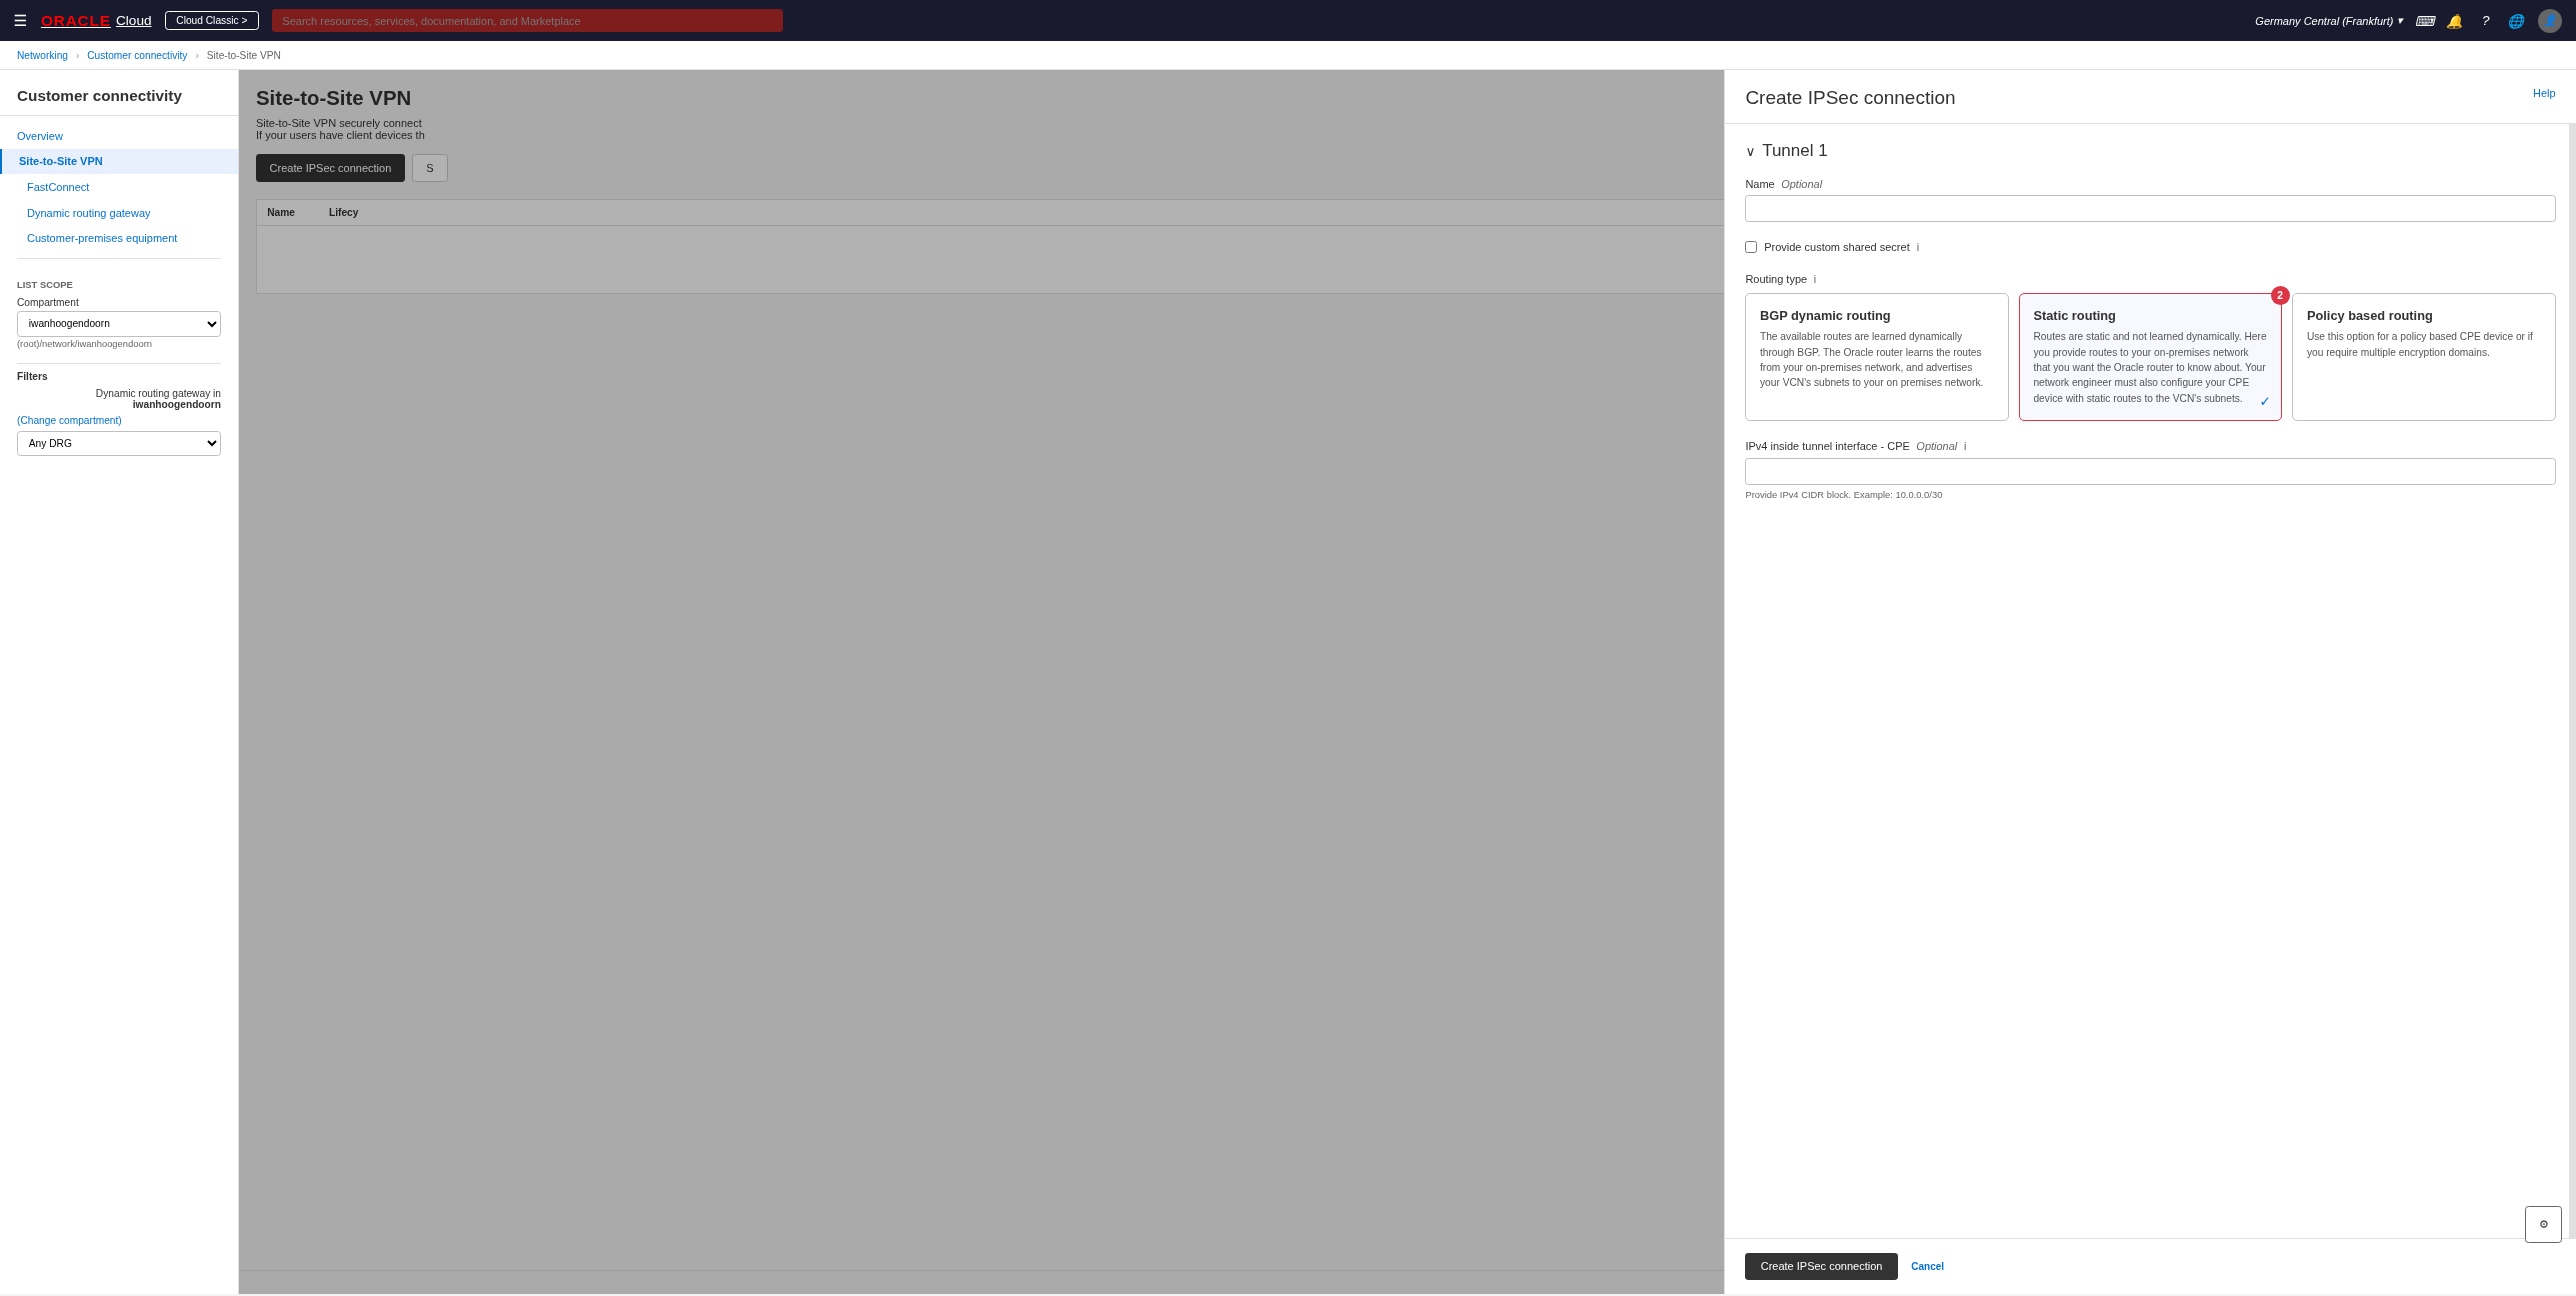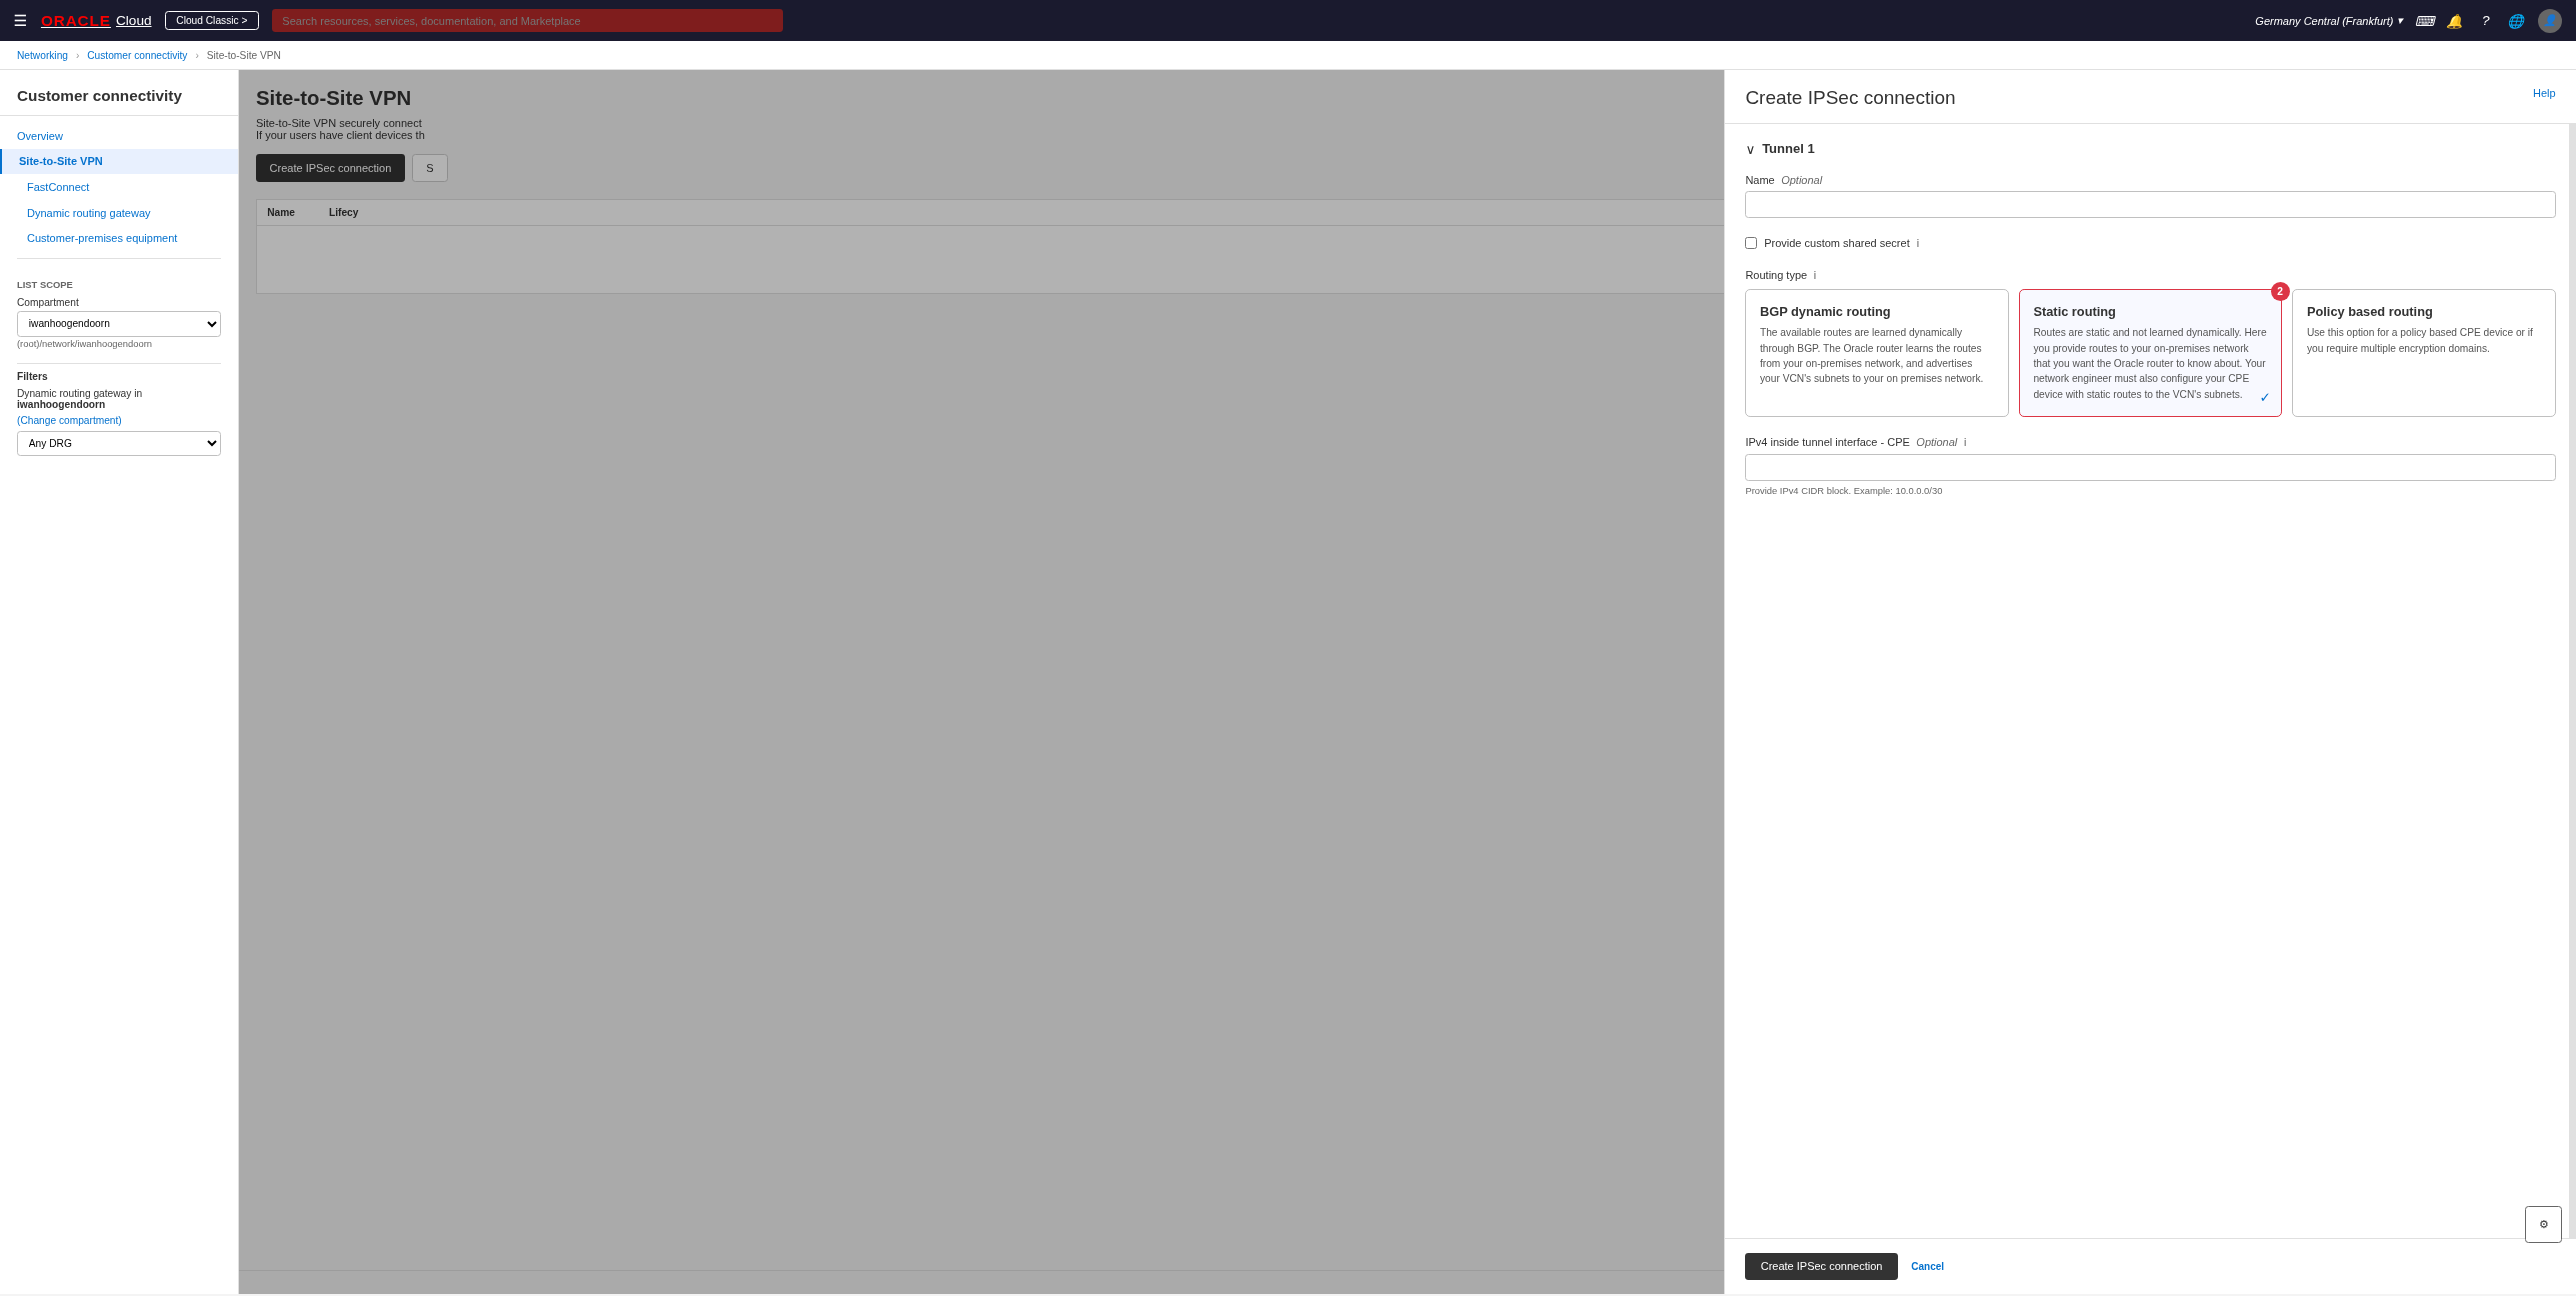--- a/index.html
+++ b/index.html
@@ -121,21 +121,21 @@
       padding: 5.1px 6.8px;
       border: 0.9px solid #c0c0c0;
       border-radius: 3.4px;
       font-size: 10.2px;
       background: white;
     }
     .compartment-path { font-size: 9.4px; color: #666; margin-top: 1.7px; }
 
     .filter-section { padding: 0 17px 13.6px; }
     .filter-title { font-size: 10.2px; font-weight: 600; color: #333; margin-bottom: 6.8px; }
-    .filter-text { font-size: 10.2px; color: #333; margin-bottom: 3.4px; }
+    .filter-text { font-size: 10.2px; color: #333; margin-bottom: 3.4px; text-align: right; }
     .filter-text strong { font-weight: 600; }
     .filter-link { font-size: 10.2px; color: #0572ce; text-decoration: none; }
     .drg-select {
       width: 100%;
       padding: 5.1px 6.8px;
       border: 0.9px solid #c0c0c0;
       border-radius: 3.4px;
       font-size: 10.2px;
       background: white;
       margin-top: 5.1px;
@@ -252,21 +252,21 @@
     }
 
     
     .tunnel-header {
       display: flex;
       align-items: center;
       gap: 6.8px;
       margin-bottom: 17px;
     }
     .tunnel-toggle { font-size: 13.6px; cursor: pointer; color: #333; }
-    .tunnel-title { font-size: 13px; font-weight: 700; color: #333; }
+    .tunnel-title { font-size: 17px; font-weight: 400; color: #333; }
 
     
     .form-group { margin-bottom: 17px; }
     .form-label { font-size: 11px; color: #333; margin-bottom: 5.1px; display: block; }
     .form-label .optional { font-style: italic; color: #666; margin-left: 3.4px; }
     .form-input {
       width: 100%;
       padding: 6.8px 8.5px;
       border: 0.9px solid #c0c0c0;
       border-radius: 3.4px;

